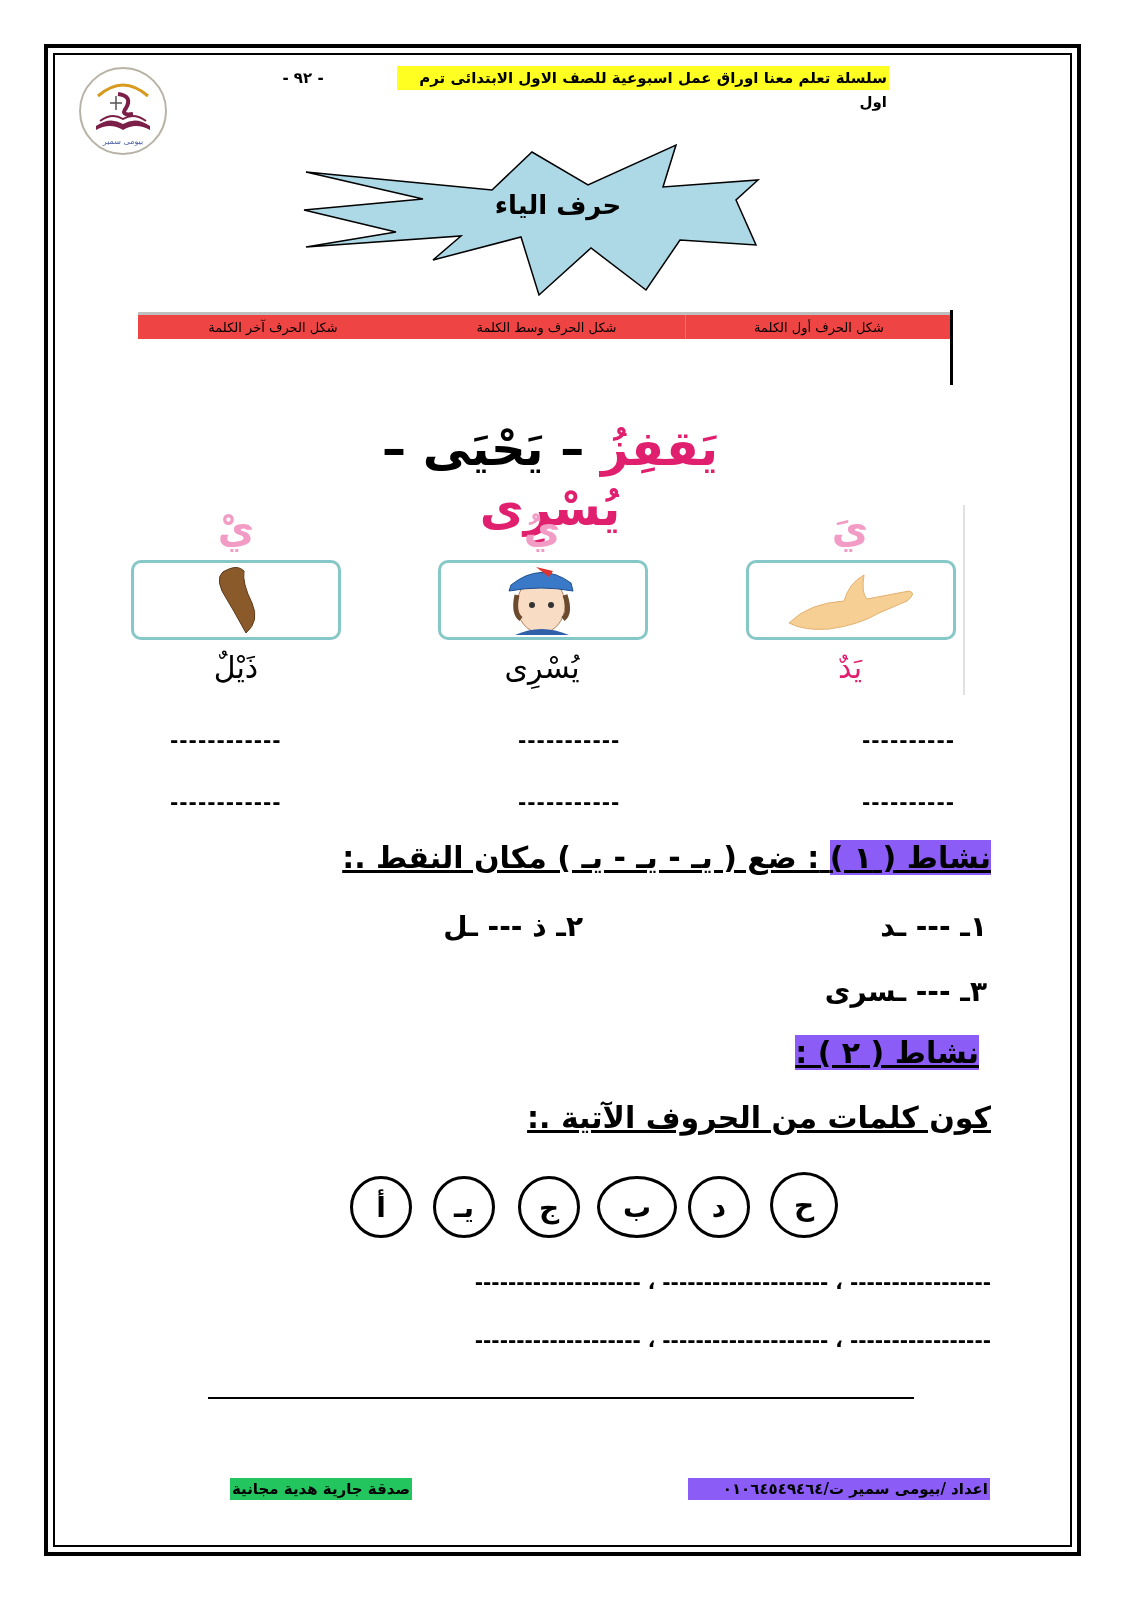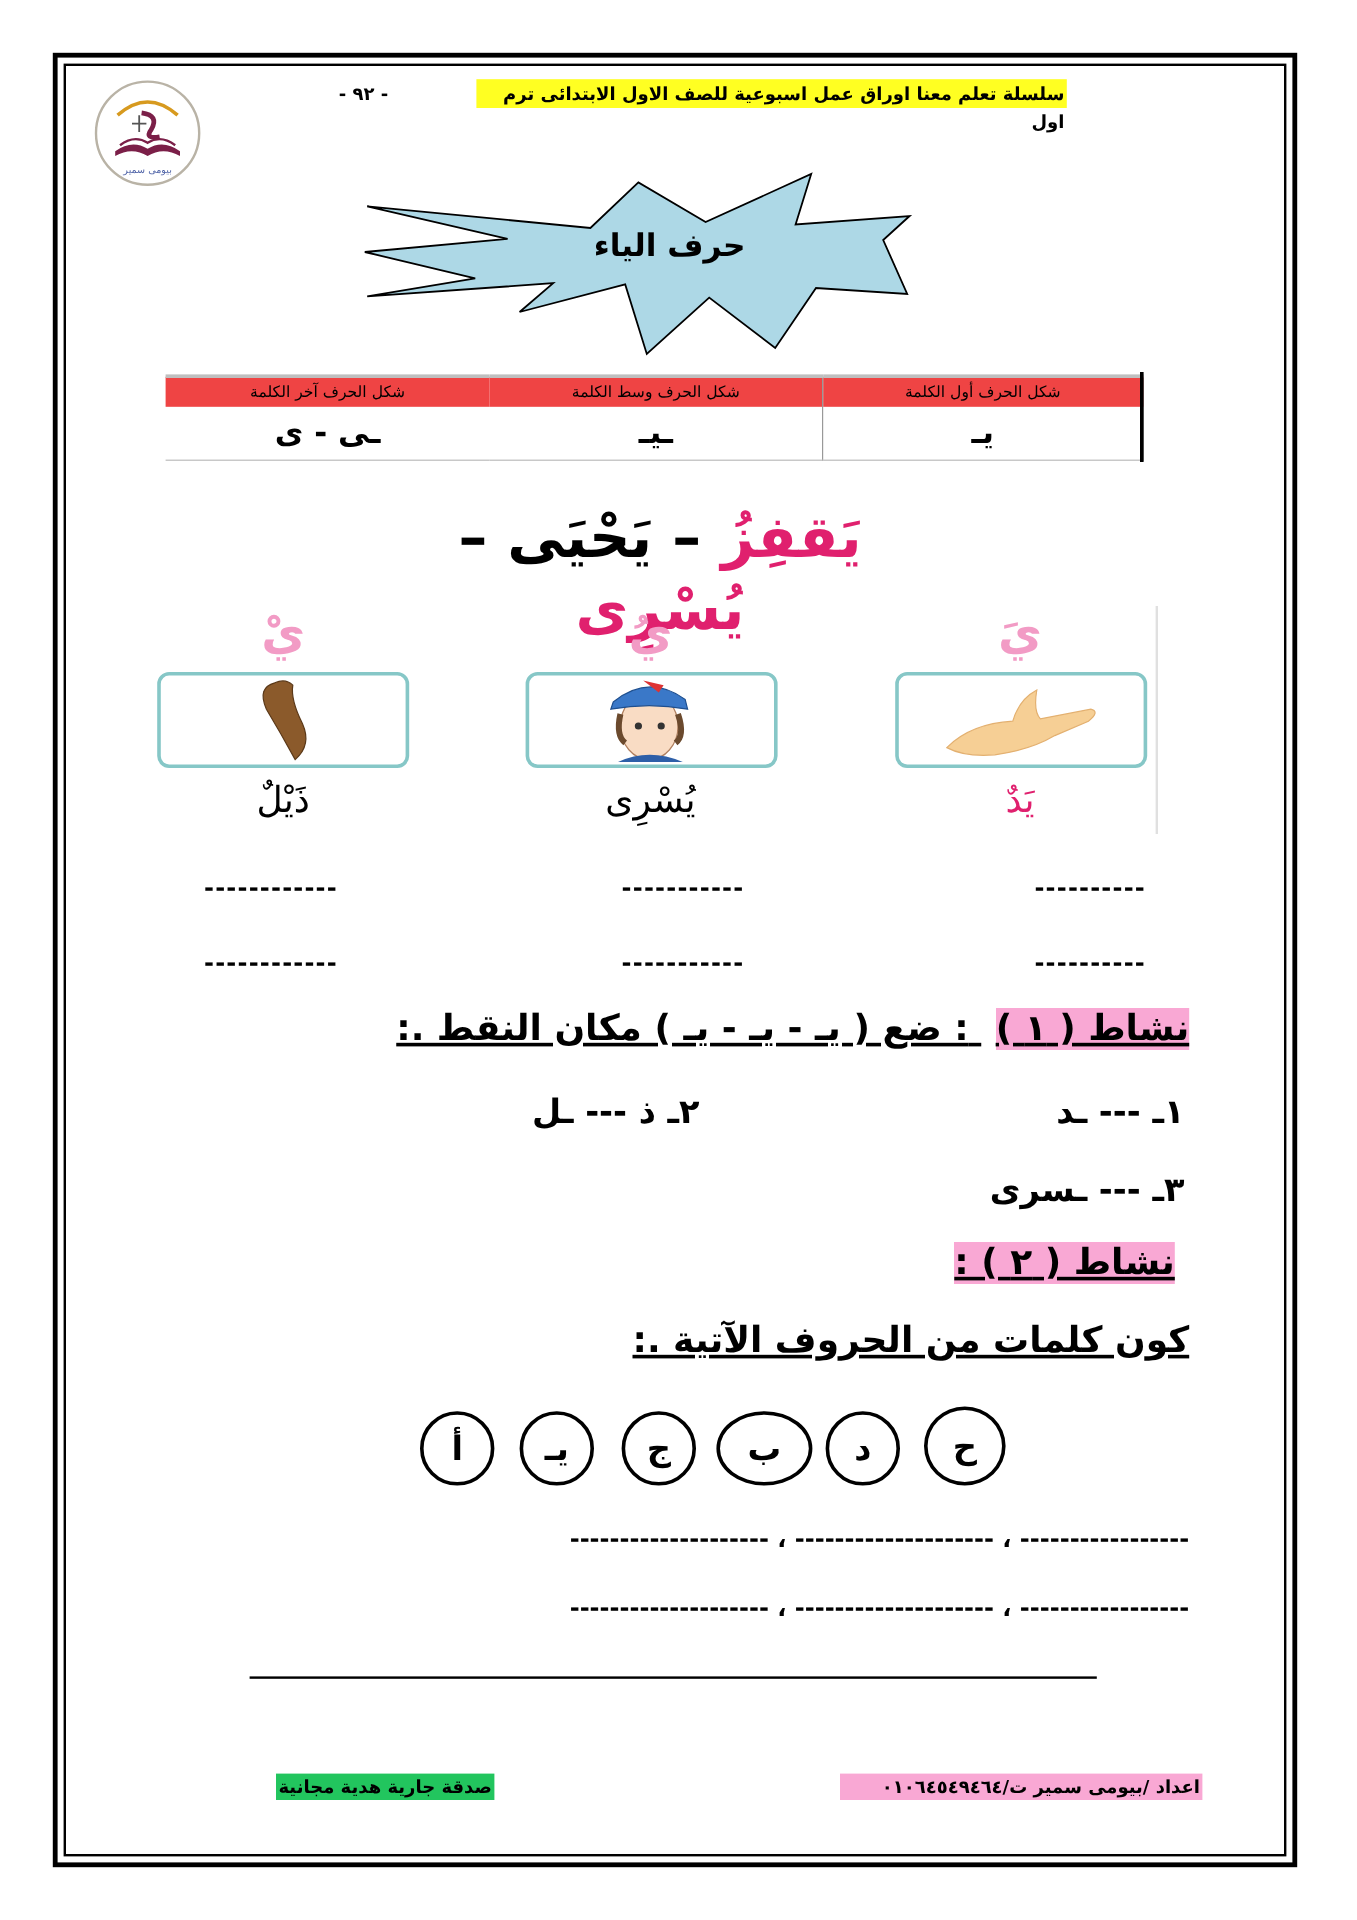--- a/index.html
+++ b/index.html
@@ -37,21 +37,21 @@
   .card-vowel { font-size:40px; color:#f29bc5; text-align:center; width:200px; font-weight:bold; }
   .card-box { width:210px; height:80px; border:3px solid #86c7c7; border-radius:10px; box-sizing:border-box; background:#fff; }
   .card-word { font-size:30px; font-weight:normal; text-align:center; width:200px; }
   .vsep { left:963px; top:505px; width:2px; height:190px; background:#e0e0e0; }
 
   
   .dash { font-size:20px; font-weight:bold; letter-spacing:1px; white-space:nowrap; }
 
   
   .act-heading { font-size:30px; font-weight:bold; text-decoration:underline; white-space:nowrap; }
-  .hl-green { background:#f9a8d4;margin-left:12px; }
+  .hl-green { background:#8b5cf6; }
   .hl-cyan { background:#22c55e; }
   .item { font-size:28px; font-weight:bold; white-space:nowrap; }
   .circle { width:62px; height:62px; border:3px solid #000; border-radius:50%; box-sizing:border-box;
             display:flex; align-items:center; justify-content:center; font-size:28px; font-weight:bold; }
 
   .footer-line { left:208px; top:1397px; width:706px; height:2px; background:#000; }
   .footer-left { left:230px; top:1478px; height:22px; font-size:15px; font-weight:bold; line-height:22px; padding:0 2px; }
   .footer-right { left:688px; top:1478px; width:300px; height:22px; font-size:15px; font-weight:bold; line-height:22px; text-align:right; padding-right:2px; }
 </style>
 </head>
@@ -79,25 +79,20 @@
   <polygon points="10,32 196,50 236,12 292,45 380,5 367,47 462,40 440,60 460,105 384,100 350,150 295,108 243,155 225,97 137,120 165,96 10,107 100,92 8,70 127,59" fill="#add8e6" stroke="#000" stroke-width="1.5"></polygon>
 </svg>
 <div class="abs burst-title rtl">حرف الياء</div>
 
 <table class="abs forms-table rtl" style="direction:ltr;">
   <tbody>
       <tr>
     <th style="width:270px;">شكل الحرف آخر الكلمة</th>
     <th style="width:277px;">شكل الحرف وسط الكلمة</th>
     <th>شكل الحرف أول الكلمة</th>
-  </tr>
-  <tr>
-    <td class="rtl">ـى - ى</td>
-    <td class="rtl">ـيـ</td>
-    <td class="rtl">يـ</td>
   </tr>
 </tbody>
   </table>
 <div class="abs table-edge"></div>
 
 <div class="abs examples rtl">
   <span class="pink">يَقفِزُ</span>
   <span>–</span>
   <span>يَحْيَى</span>
   <span>–</span>

